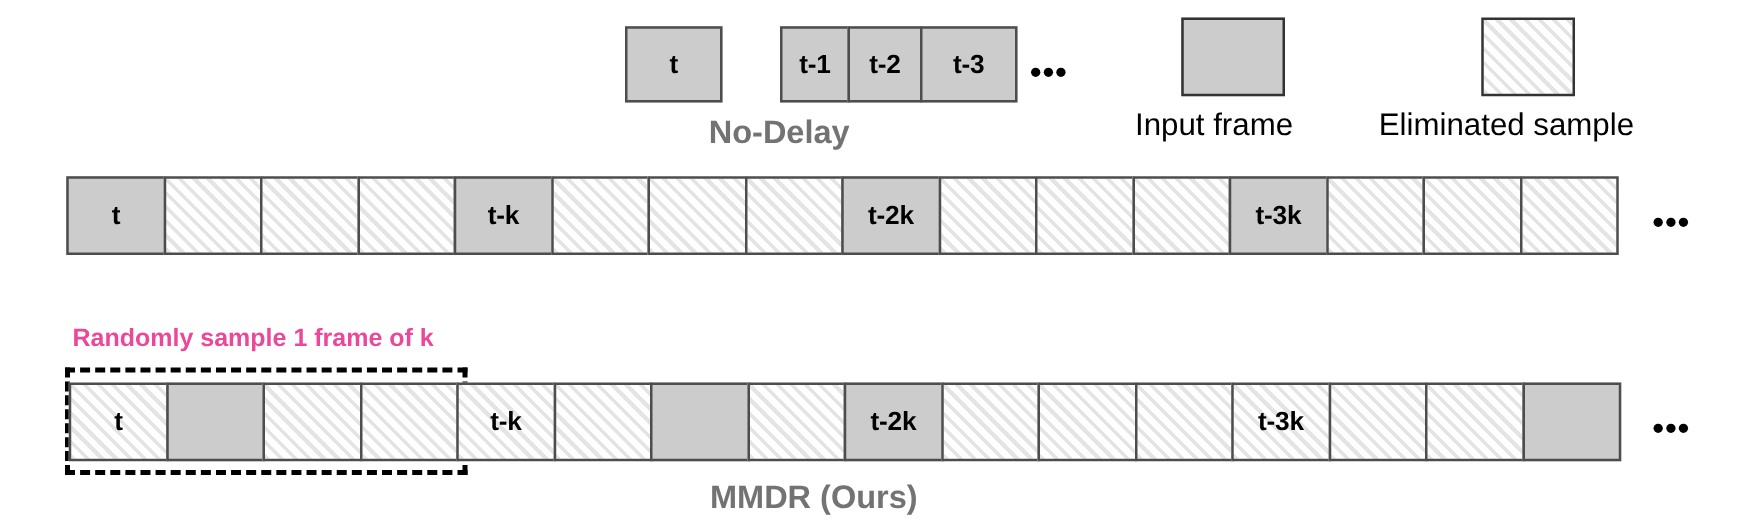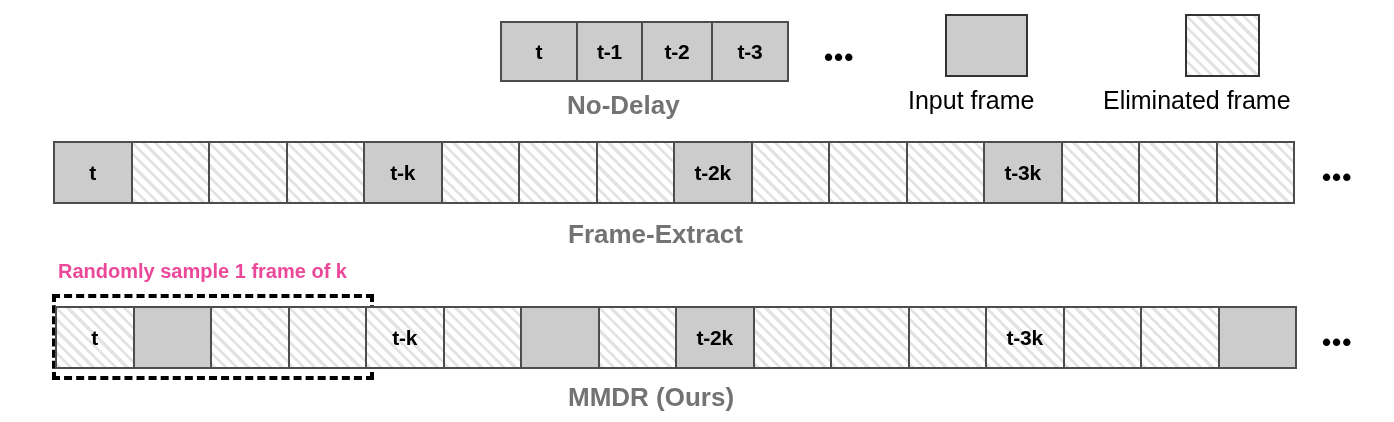--- a/index.html
+++ b/index.html
@@ -119,34 +119,34 @@
     pointer-events: none;
   }
 </style>
 </head>
 <body>
 
 <div class="diagram">
 
   <div class="strip" id="strip-no-delay" style="left:500px; top:21px; height:61px;">
       <div class="cell input" style="width: 78px;">t</div>
-      <div class="cell input" style="width: 67px;">t-1</div>
-      <div class="cell input" style="width: 72px;">t-2</div>
+      <div class="cell input" style="width: 56px; margin-left: 48px;">t-1</div>
+      <div class="cell input" style="width: 60px;">t-2</div>
       <div class="cell input" style="width: 78px; text-align: right;">t-3</div>
     </div>
 
   <div class="ellipsis" style="left:824px; top:44px;">•••</div>
 
   <div class="caption" style="left:567px; top:92px;">No-Delay</div>
 
   <div class="legend-swatch input" style="left:945px; top:14px; width:83px; height:63px;"></div>
   <div class="legend-label" style="left:908px; top:88px;">Input frame</div>
 
   <div class="legend-swatch elim" style="left:1185px; top:14px; width:75px; height:63px;"></div>
-  <div class="legend-label" style="left:1103px; top:88px;">Eliminated frame</div>
+  <div class="legend-label" style="left:1103px; top:88px;">Eliminated sample</div>
 
   <div class="strip" id="strip-frame-extract" style="left:53px; top:141px; height:63px;">
       <div class="cell input" style="width: 79.5px;">t</div>
       <div class="cell elim" style="width: 79.5px;"></div>
       <div class="cell elim" style="width: 79.5px;"></div>
       <div class="cell elim" style="width: 79.5px;"></div>
       <div class="cell input" style="width: 79.5px;">t-k</div>
       <div class="cell elim" style="width: 79.5px;"></div>
       <div class="cell elim" style="width: 79.5px;"></div>
       <div class="cell elim" style="width: 79.5px;"></div>
@@ -155,21 +155,20 @@
       <div class="cell elim" style="width: 79.5px;"></div>
       <div class="cell elim" style="width: 79.5px;"></div>
       <div class="cell input" style="width: 79.5px;">t-3k</div>
       <div class="cell elim" style="width: 79.5px;"></div>
       <div class="cell elim" style="width: 79.5px;"></div>
       <div class="cell elim" style="width: 79.5px;"></div>
     </div>
 
   <div class="ellipsis" style="left:1322px; top:164px;">•••</div>
 
-  <div class="caption" style="left:568px; top:221px;">Frame-Extract</div>
 
   <div class="anno-text" style="left:58px; top:261px;">Randomly sample 1 frame of k</div>
 
   <div class="anno-box" style="left:52px; top:294px; width:322px; height:86px;"></div>
 
   <div class="strip" id="strip-mmdr" style="left:55px; top:306px; height:63px;">
       <div class="cell elim" style="width: 79.5px;">t</div>
       <div class="cell input" style="width: 79.5px;"></div>
       <div class="cell elim" style="width: 79.5px;"></div>
       <div class="cell elim" style="width: 79.5px;"></div>

